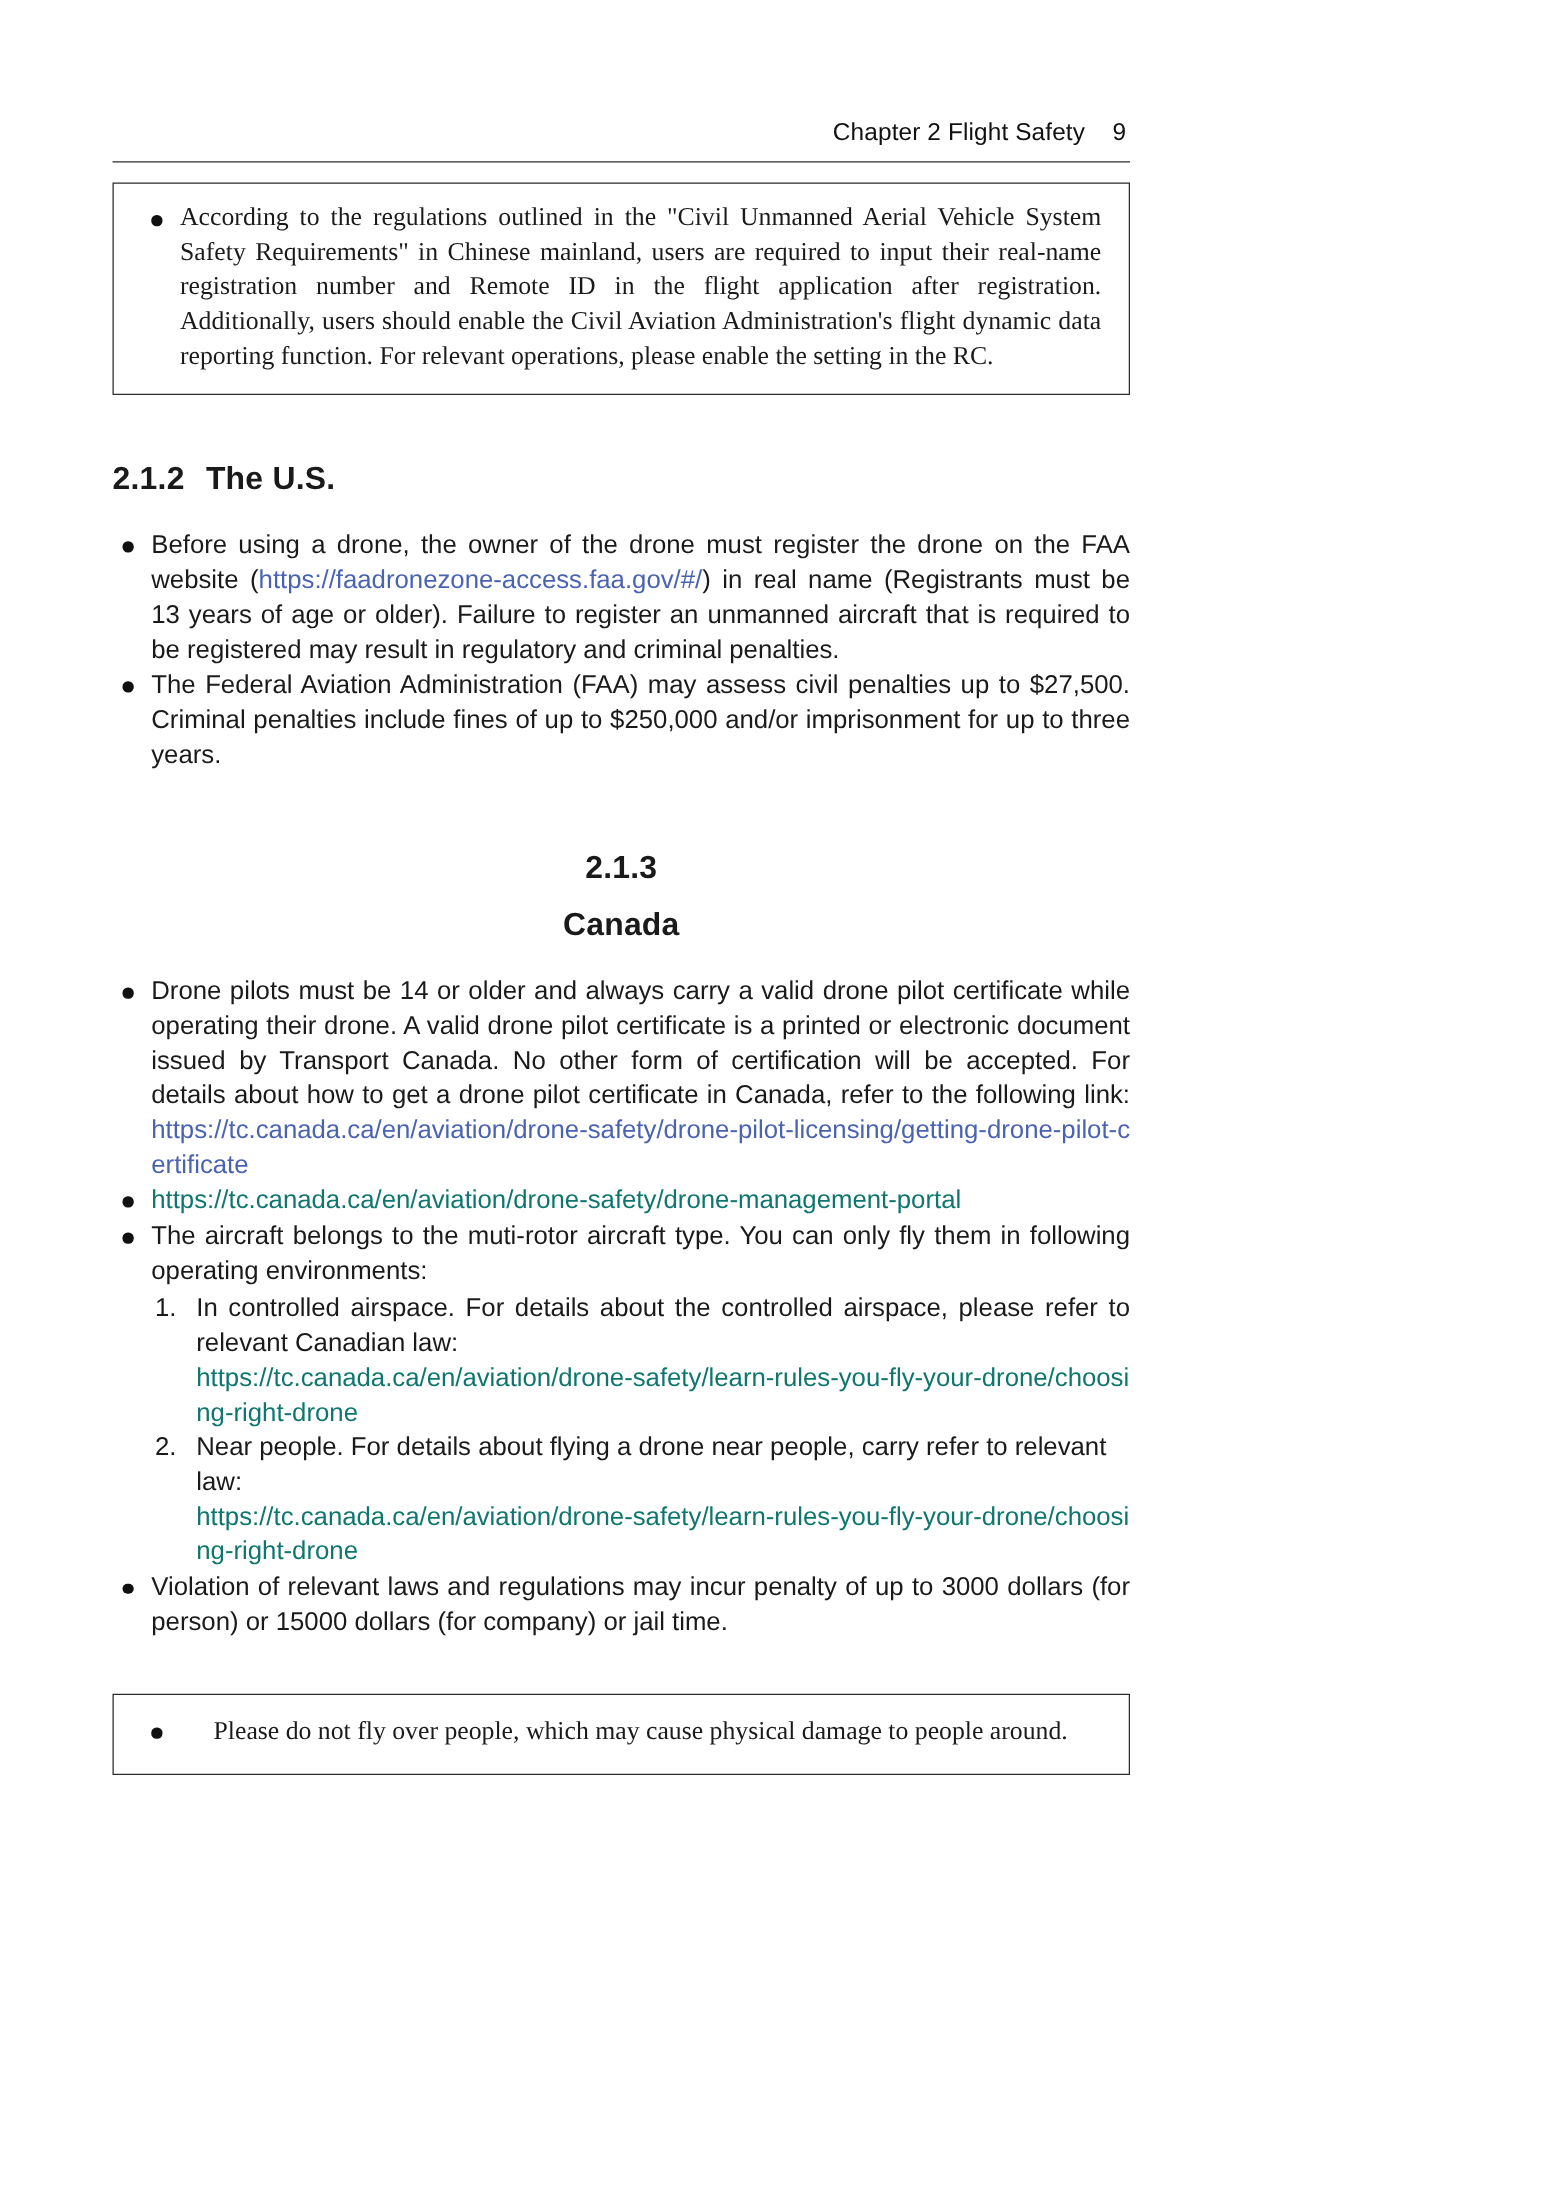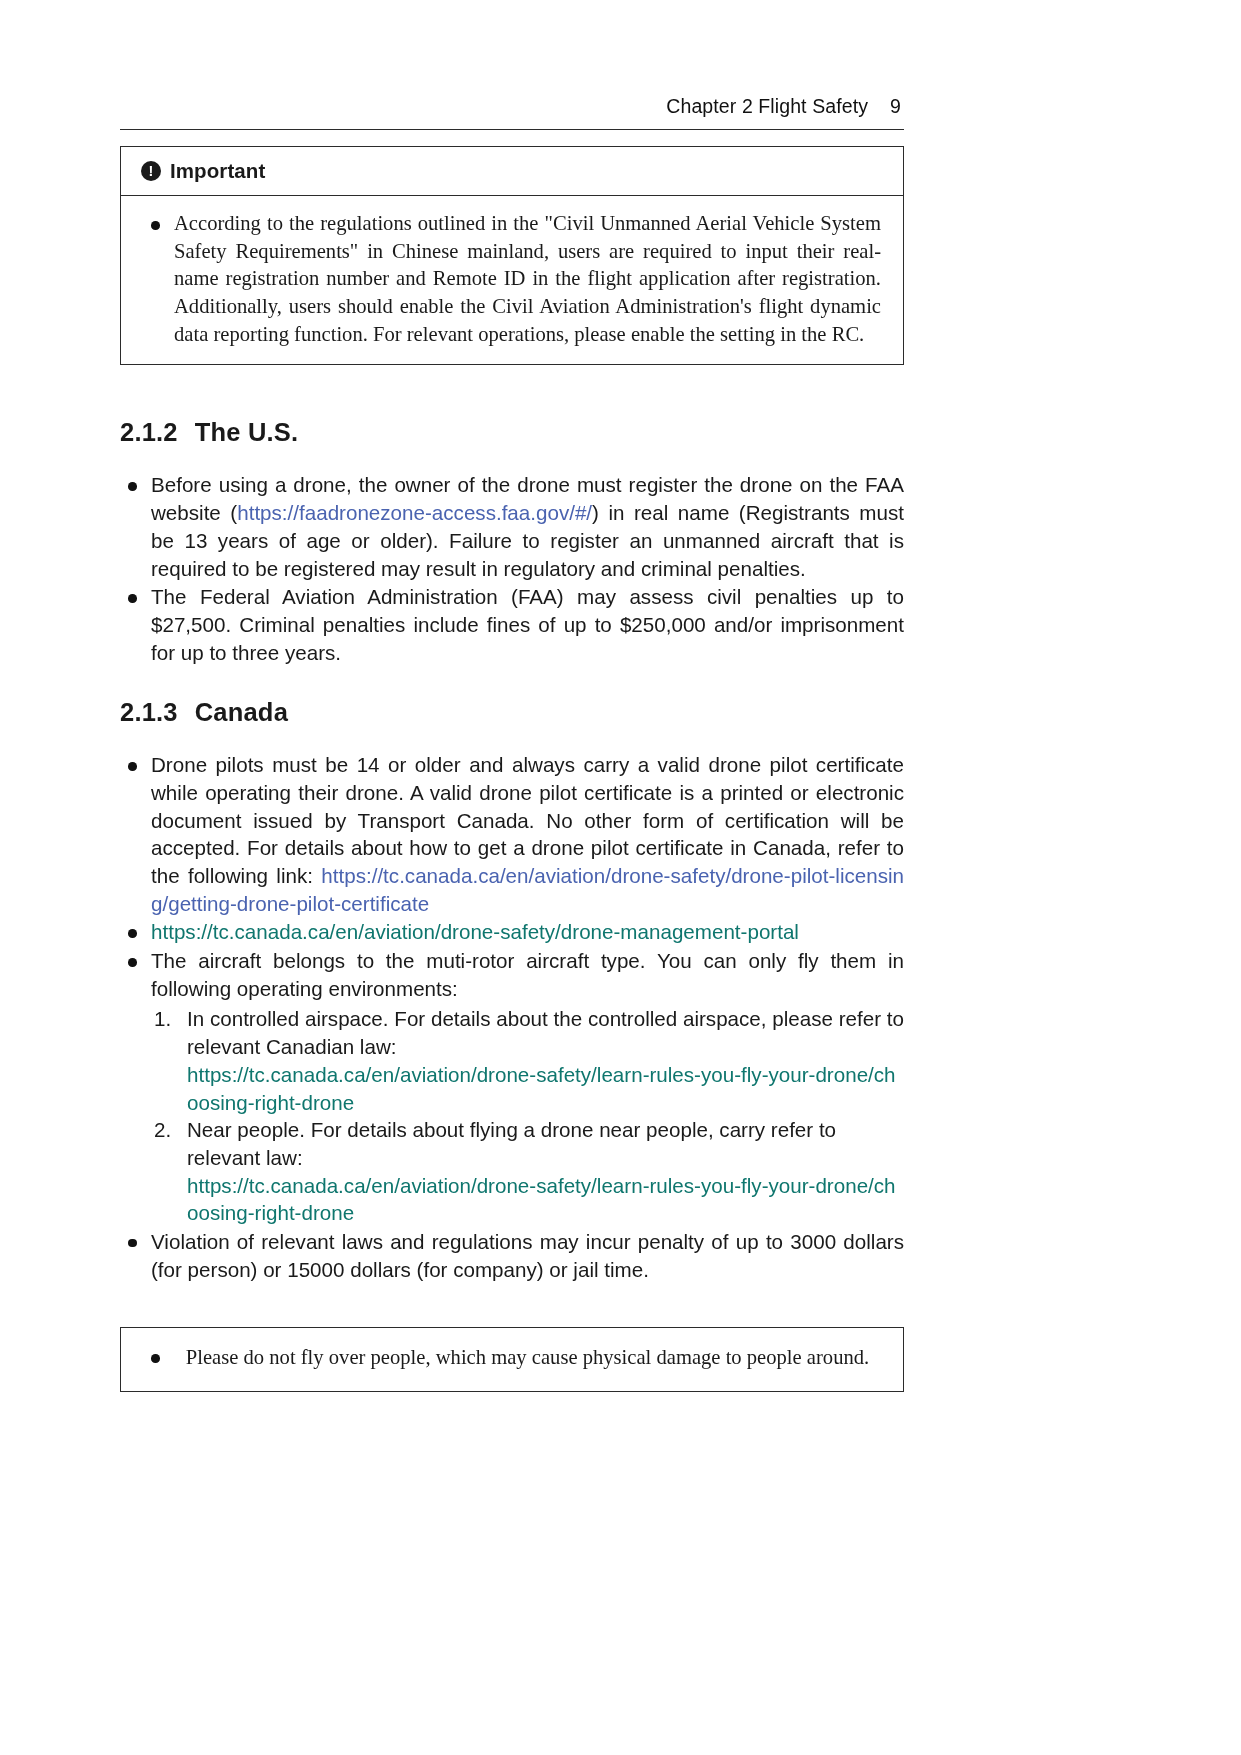--- a/index.html
+++ b/index.html
@@ -14,21 +14,21 @@
     color: #1a1a1a;
     position: relative;
     overflow: hidden;
   }
   .page {
     position: absolute;
     left: 0; top: 0;
     width: 1022px;
     height: 1755px;
     box-sizing: border-box;
-    padding: 95px 118px 0 120px;
+    padding: 95px 118px 0 90px;
   }
 
   
   .header {
     display: flex;
     justify-content: flex-end;
     align-items: baseline;
     font-size: 19.5px;
     letter-spacing: 0.1px;
     color: #111;
@@ -159,21 +159,21 @@
   
   h2.sec {
     font-size: 25.5px;
     font-weight: bold;
     margin: 53px 0 24px 0;
     letter-spacing: 0.2px;
     display: flex;
     gap: 17px;
     text-align: center;
   }
-  h2.sec.second { margin-top: 32px; }
+  h2.sec.second { margin-top: 63px; flex-direction: column; }
 
   .body-block { margin-top: 12px; }
 
   .callout.warning-box { margin-top: 44px; }
   .callout.warning-box .callout-body { padding: 16px 22px 18px 22px; }
   .callout.warning-box li { text-align: center; }
   .callout.warning-box li::before { top: 10px; }
 
   .callout.important-box .callout-body li { margin-bottom: 0; }
 </style>
@@ -182,24 +182,20 @@
 
 <div class="page">
 
   <div class="header">
     <span class="chapter">Chapter 2 Flight Safety</span>
     <span class="pagenum">9</span>
   </div>
   <div class="header-rule"></div>
 
   <div class="callout important-box">
-    <div class="callout-title">
-      <span class="icon-important"></span>
-      <span>Important</span>
-    </div>
     <div class="callout-body">
       <ul class="bl">
         <li>According to the regulations outlined in the "Civil Unmanned Aerial Vehicle System Safety Requirements" in Chinese mainland, users are required to input their real-name registration number and Remote ID in the flight application after registration. Additionally, users should enable the Civil Aviation Administration's flight dynamic data reporting function. For relevant operations, please enable the setting in the RC.</li>
       </ul>
     </div>
   </div>
 
   <h2 class="sec">
     <span>2.1.2</span>
     <span>The U.S.</span>

